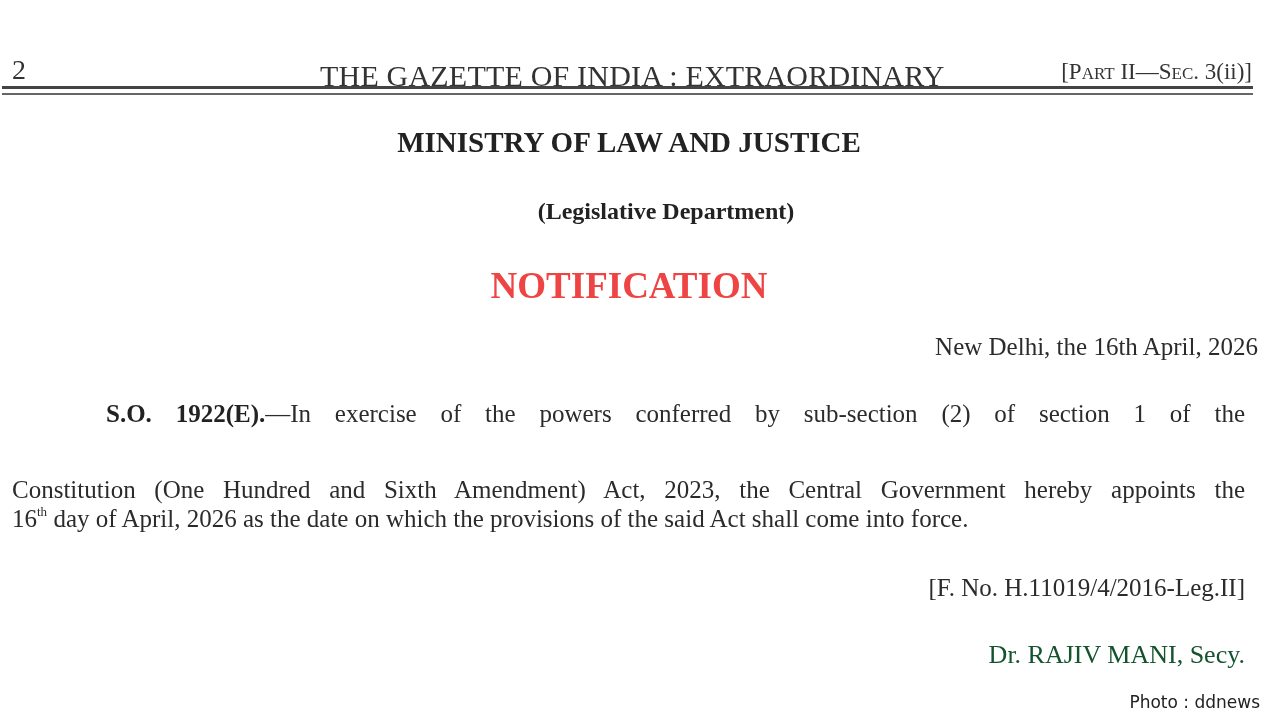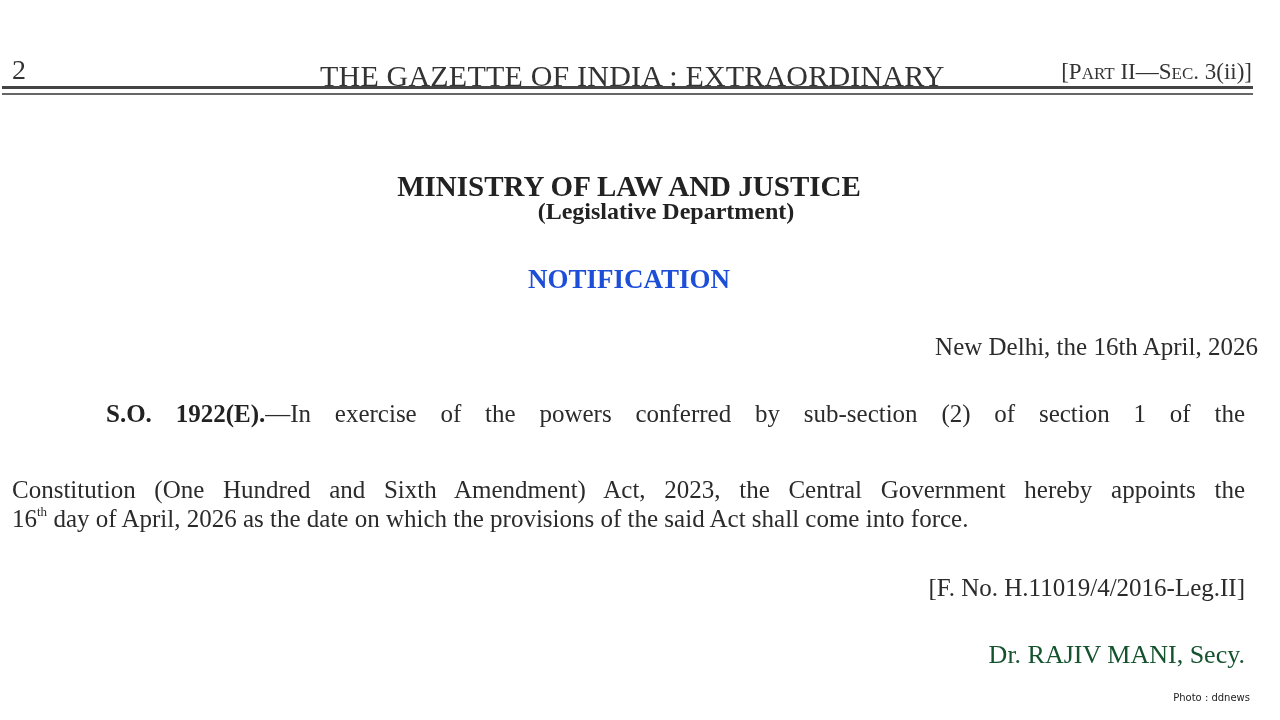--- a/index.html
+++ b/index.html
@@ -41,27 +41,27 @@
     .rule.r2 { top: 93px; height: 2px; background: #666; }
 
     
     .center {
       position: absolute;
       left: 0; width: 1258px;
       text-align: center;
       white-space: nowrap;
     }
     .ministry {
-      top: 126px; font-size: 29px; font-weight: bold; color: #222; margin-top: 44px;
+      top: 126px; font-size: 29px; font-weight: bold; color: #222;
     }
     .dept {
       top: 198px; font-size: 24px; font-weight: bold; color: #222; padding-left: 37px;
     }
     .notification {
-      top: 264px; font-size: 27px; font-weight: bold; color: #1d4ed8;
+      top: 264px; font-size: 37px; font-weight: bold; color: #ef4444;
     }
     .place-date {
       top: 333px; font-size: 25px; color: #2b2b2b; text-align: right;
     }
 
     
     .para-line {
       position: absolute;
       font-size: 25px;
       color: #2b2b2b;
@@ -84,23 +84,23 @@
 
     .file-no {
       right: 35px; top: 574px;
       font-size: 25px; color: #2b2b2b;
     }
     .signatory {
       right: 35px; top: 640px;
       font-size: 26px; color: #14532d;
     }
     .photo-credit {
-      right: 30px; top: 692px;
+      right: 20px; top: 692px;
       font-family: "DejaVu Sans", "Liberation Sans", sans-serif;
-      font-size: 10px; color: #222;
+      font-size: 17px; color: #222;
     }
   </style>
 </head>
 <body>
 
 <div>
 
   <div class="abs page-num">2</div>
   <div class="abs gazette-title">THE GAZETTE OF INDIA : EXTRAORDINARY</div>
   <div class="abs part-sec"><span>[P</span><span class="sc">ART</span><span> II—S</span><span class="sc">EC</span><span>. 3(ii)]</span></div>

